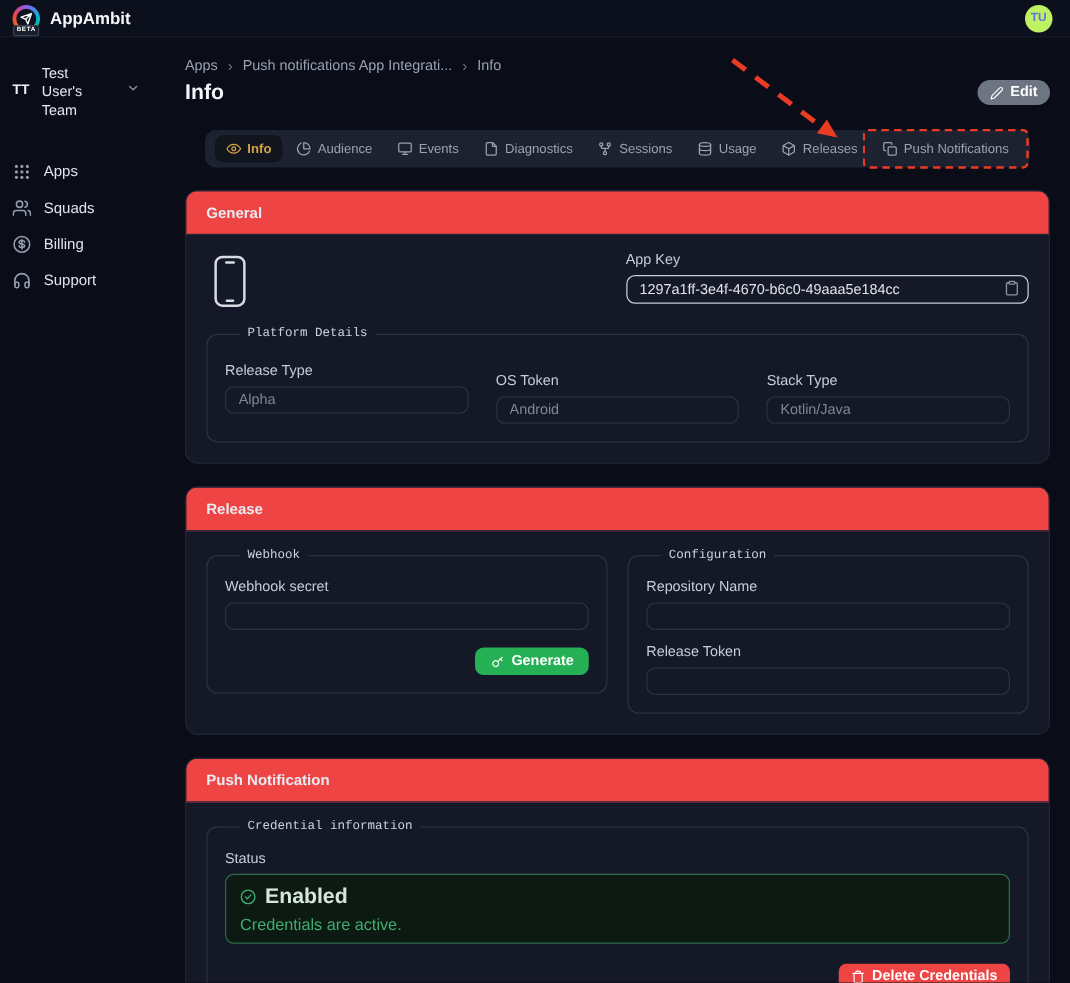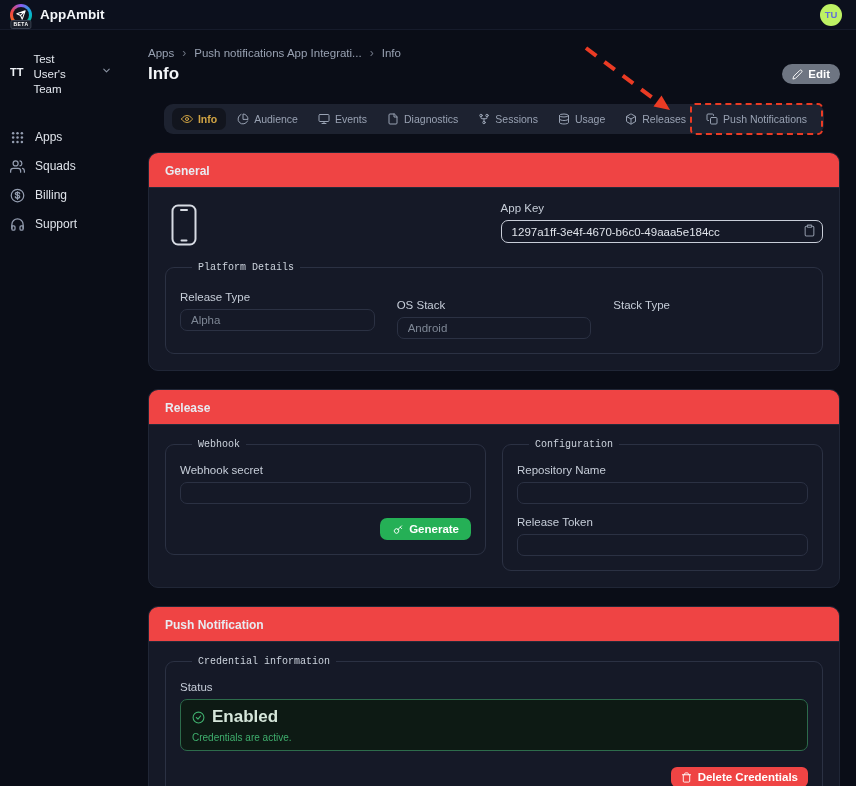--- a/index.html
+++ b/index.html
@@ -98,21 +98,21 @@
   .generate-row { display:flex; justify-content:flex-end; margin-top:14px; }
   .generate-btn { display:flex; align-items:center; gap:6px; background:#25b056; color:#fff;
     border:none; border-radius:7px; font-size:11.5px; font-weight:700; padding:5px 12px;
     cursor:pointer; font-family:inherit; }
 
   
   .status-box { border:1px solid #2d6b4b; background:#0d1a14; border-radius:7px;
     padding:7px 11px; margin-top:2px; }
   .status-line { display:flex; align-items:center; gap:7px; font-size:17px; color:#d5e6da; font-weight:600; }
   .status-line .sicon { color:#3fae6d; display:flex; }
-  .status-detail { font-size:10px; color:#3fae6d; margin-top:5px; }
+  .status-detail { font-size:13px; color:#3fae6d; margin-top:5px; }
   .delete-row { display:flex; justify-content:flex-end; margin-top:16px; }
   .delete-btn { display:flex; align-items:center; gap:6px; background:#ef4444; color:#fff;
     border:none; border-radius:6px; font-size:11.5px; font-weight:700; padding:4px 10px;
     cursor:pointer; font-family:inherit; }
 
   
   .annotation-overlay { position:absolute; left:0; top:0; width:856px; height:786px;
     pointer-events:none; z-index:40; }
 </style>
 </head>
@@ -326,25 +326,26 @@
         </div>
 
         <fieldset class="platform-fieldset">
           <legend>Platform Details</legend>
           <div class="platform-grid">
             <div class="fgroup">
               <label class="field-label">Release Type</label>
               <input class="text-input" type="text" readonly="" value="Alpha" style="">
             </div>
             <div class="fgroup">
-              <label class="field-label">OS Stack</label>
+              <label class="field-label">OS Token</label>
               <input class="text-input" type="text" readonly="" value="Android" style="">
             </div>
             <div class="fgroup">
               <label class="field-label">Stack Type</label>
+              <input class="text-input" type="text" readonly="" value="Kotlin/Java" style="">
             </div>
           </div>
         </fieldset>
       </div>
     </section>
 
     <section class="card">
       <div class="card-header">
         <span>Release</span>
       </div>

